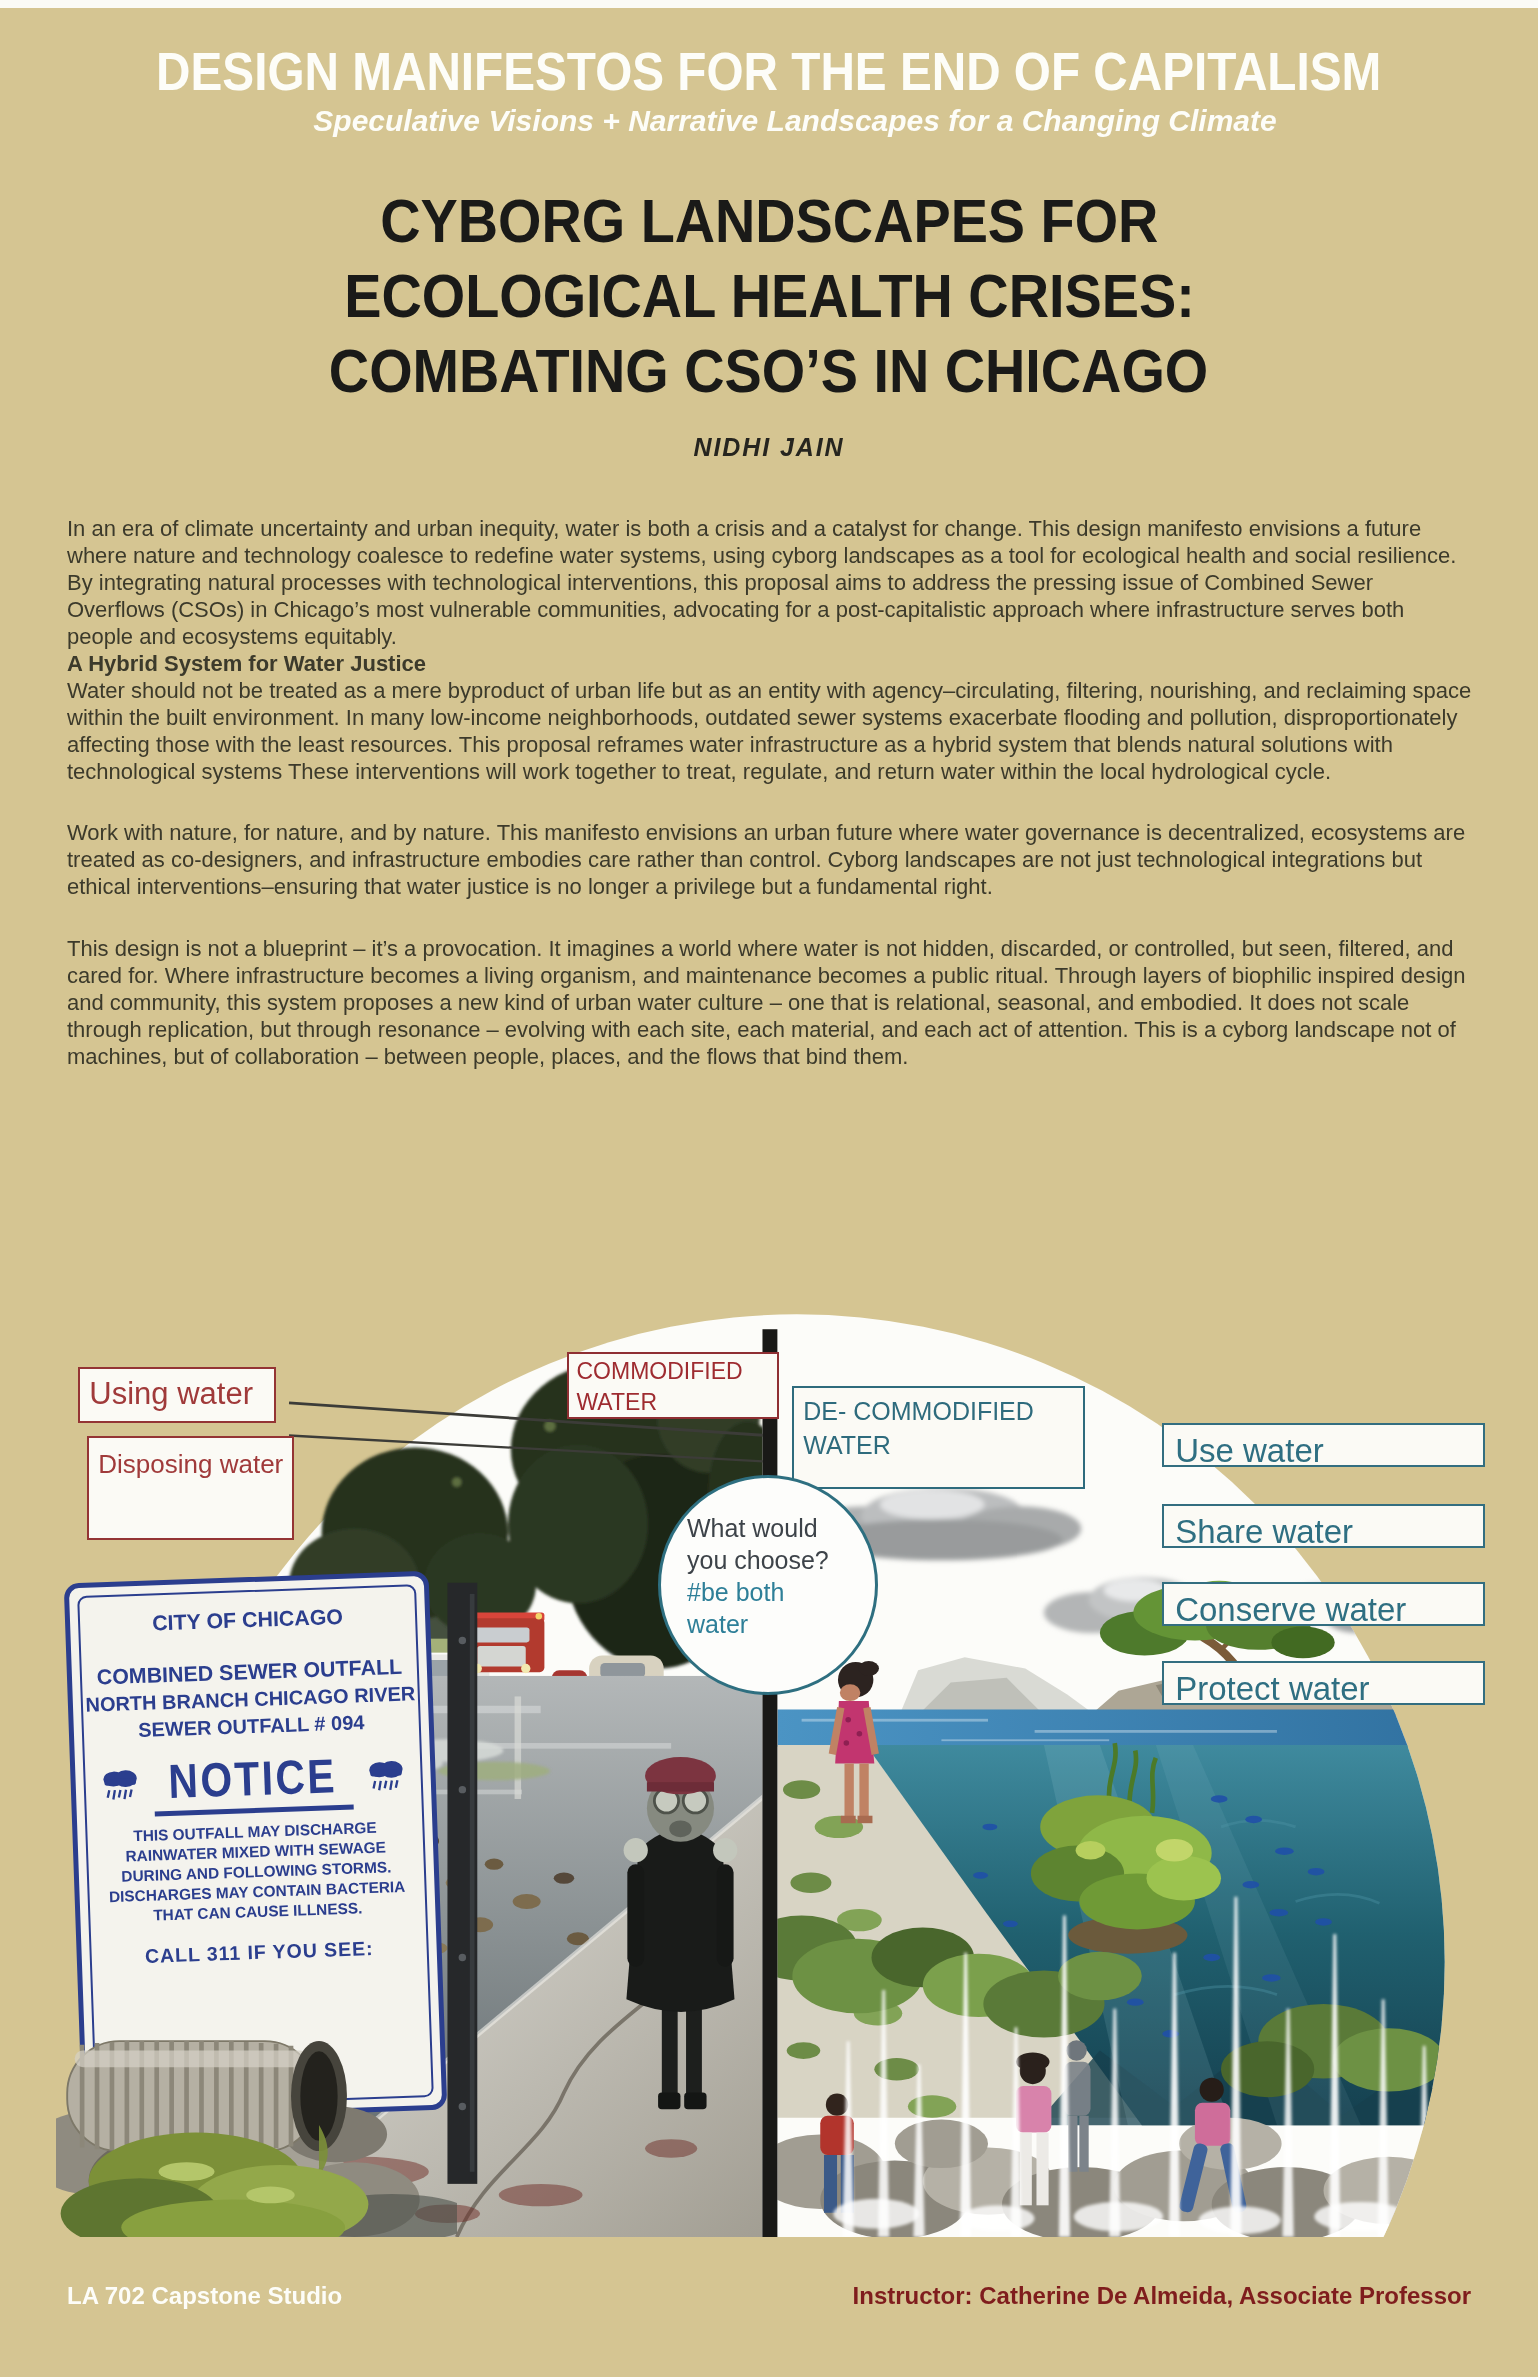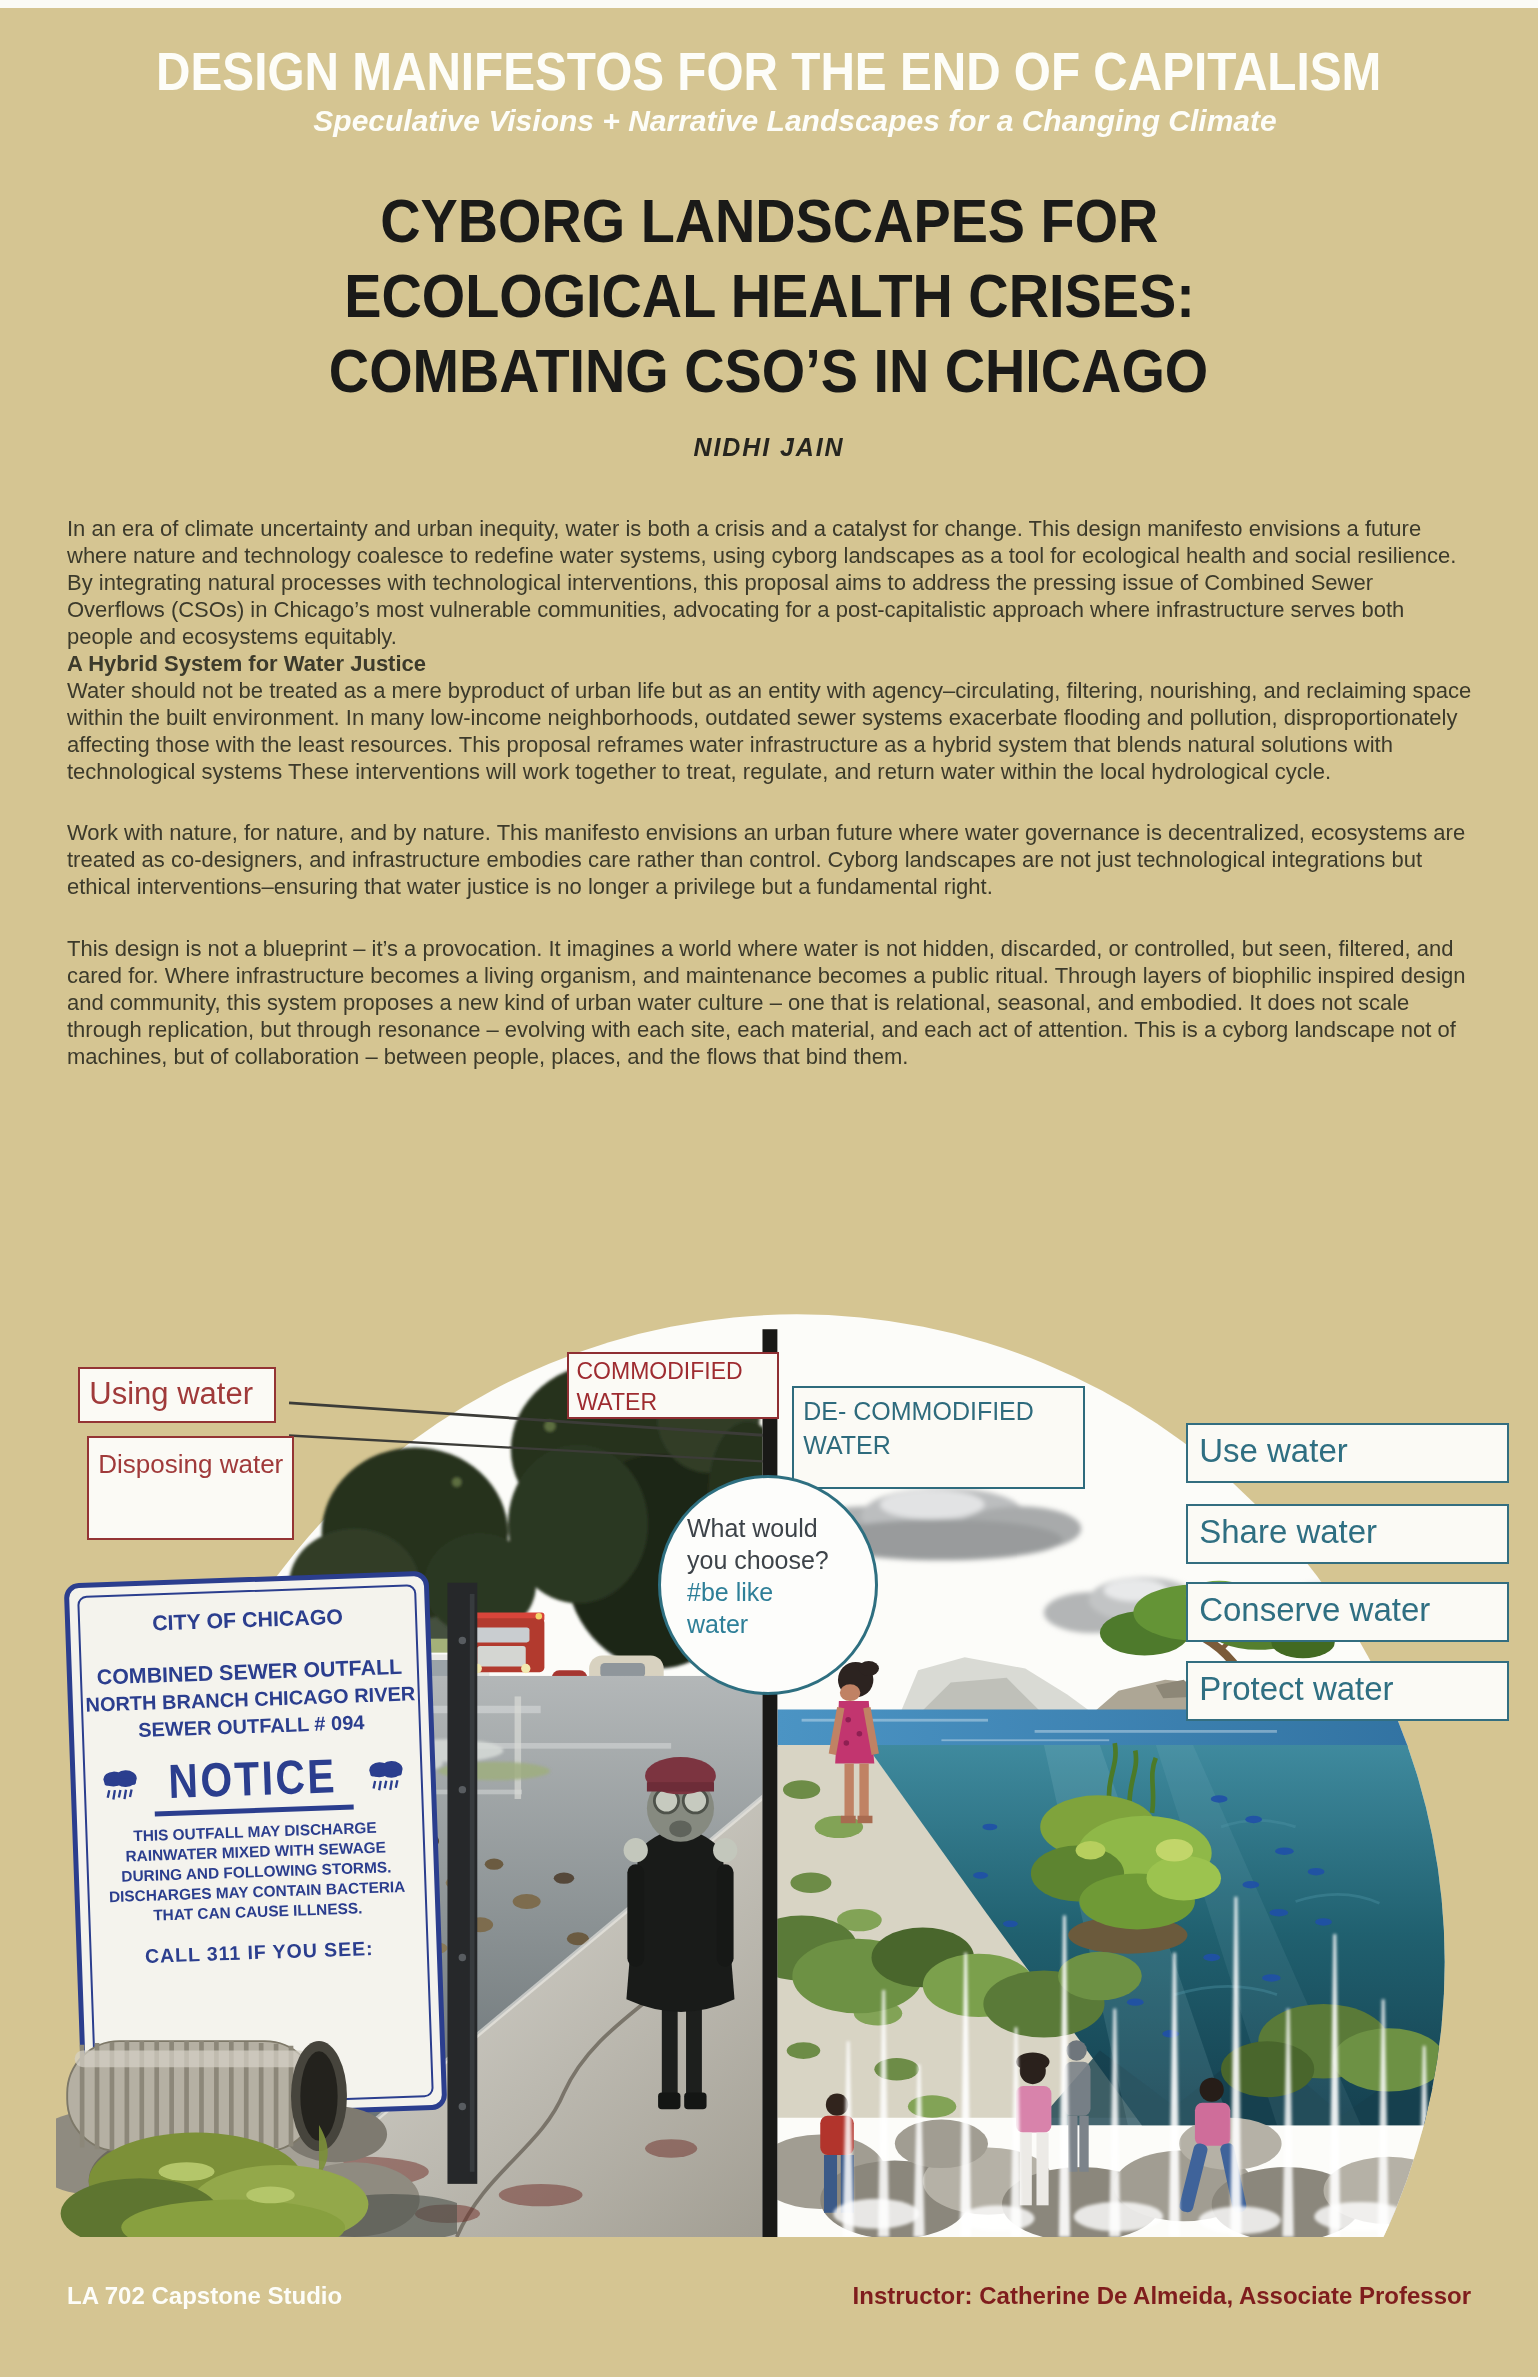--- a/index.html
+++ b/index.html
@@ -36,22 +36,22 @@
   .pipe-layer{position:absolute;left:0;top:708px;width:401px;height:224px;z-index:3;}
 
   .lbl{position:absolute;background:#fbfaf5;box-sizing:border-box;z-index:4;}
   .lbl-red{border:2.8px solid #943434;color:#a03a3a;}
   #lbl-using{left:22px;top:62px;width:198px;height:56px;font-size:31px;line-height:50px;padding-left:9.3px;}
   #lbl-disposing{left:31px;top:131px;width:207px;height:104px;font-size:26px;line-height:48px;padding:1.9px 0 0 9.3px;}
   #lbl-comm{left:511px;top:47px;width:212px;height:67px;border:2.8px solid #8f2f33;color:#9e2b30;
     font-size:23px;line-height:31px;padding:1.9px 0 0 7.5px;}
   #lbl-decomm{left:736px;top:81px;width:293px;height:103px;border:2.8px solid #2e6b7d;color:#2e6b7d;
     font-size:25px;line-height:34px;padding:5.6px 0 0 9.3px;}
-  .action{position:absolute;left:1106px;width:323px;height:60px;background:#fbfaf5;box-sizing:border-box;
-    border:2.8px solid #336e80;color:#2f6f82;font-size:33px;line-height:52px;padding-left:11.2px;z-index:4;margin-left:24px;}
+  .action{position:absolute;left:1106px;width:323px;height:44px;background:#fbfaf5;box-sizing:border-box;
+    border:2.8px solid #336e80;color:#2f6f82;font-size:33px;line-height:52px;padding-left:11.2px;z-index:4;}
   #act-0{top:118px;} #act-1{top:199px;} #act-2{top:277px;} #act-3{top:356px;}
 
   .qcircle{position:absolute;left:602px;top:170px;width:220px;height:220px;border-radius:50%;
     background:#fdfdfb;border:3.7px solid #2e6f80;box-sizing:border-box;z-index:5;
     padding:34px 0 0 26px;font-size:25px;line-height:32px;color:#3d4349;}
   .qcircle .tag{color:#2e7f98;width:140px;}
 
   .sign{position:absolute;left:17px;top:272px;width:365px;height:539px;z-index:2;
     transform:rotate(-2deg);transform-origin:center;background:#f4f3ed;border:5.6px solid #2b3e8e;
     border-radius:15px;box-sizing:border-box;color:#2b3e8e;text-align:center;font-weight:bold;}
@@ -463,20 +463,20 @@
     <div class="lbl" id="lbl-comm">COMMODIFIED WATER</div>
     <div class="lbl" id="lbl-decomm">DE- COMMODIFIED WATER</div>
     <div class="action" id="act-0">Use water</div>
     <div class="action" id="act-1">Share water</div>
     <div class="action" id="act-2">Conserve water</div>
     <div class="action" id="act-3">Protect water</div>
 
     <div class="qcircle">
       <div>What would</div>
       <div>you choose?</div>
-      <div class="tag">#be like water</div>
+      <div class="tag">#be both water</div>
     </div>
   </div>
 
   <div class="footer-left">LA 702 Capstone Studio</div>
   <div class="footer-right">Instructor: Catherine De Almeida, Associate Professor</div>
 </div>
 
 
 </body></html>

